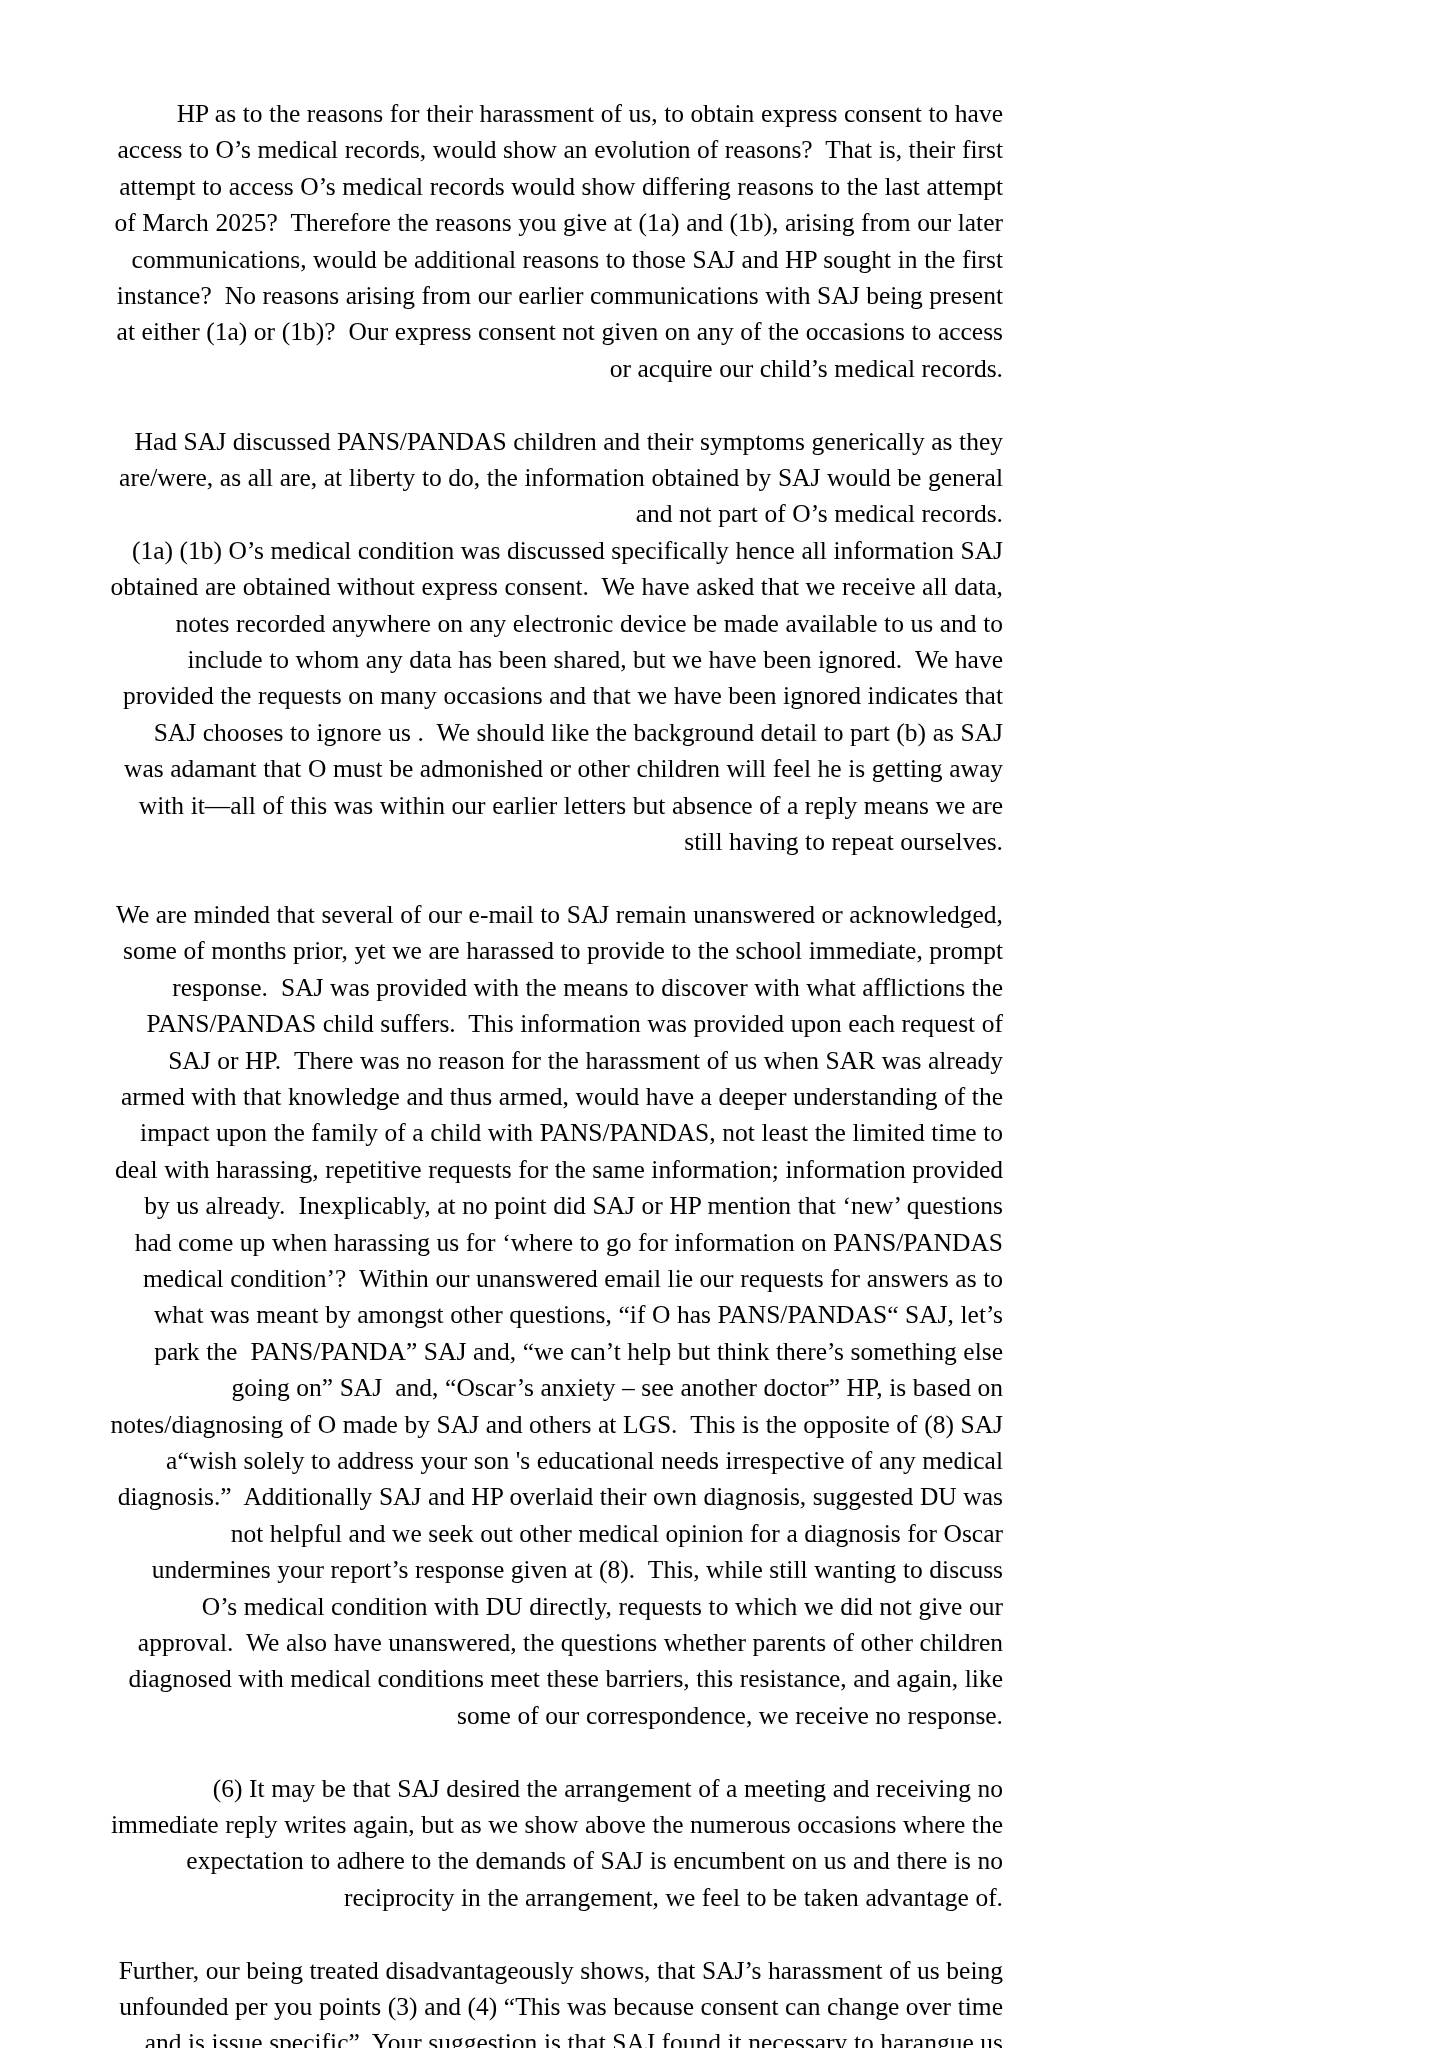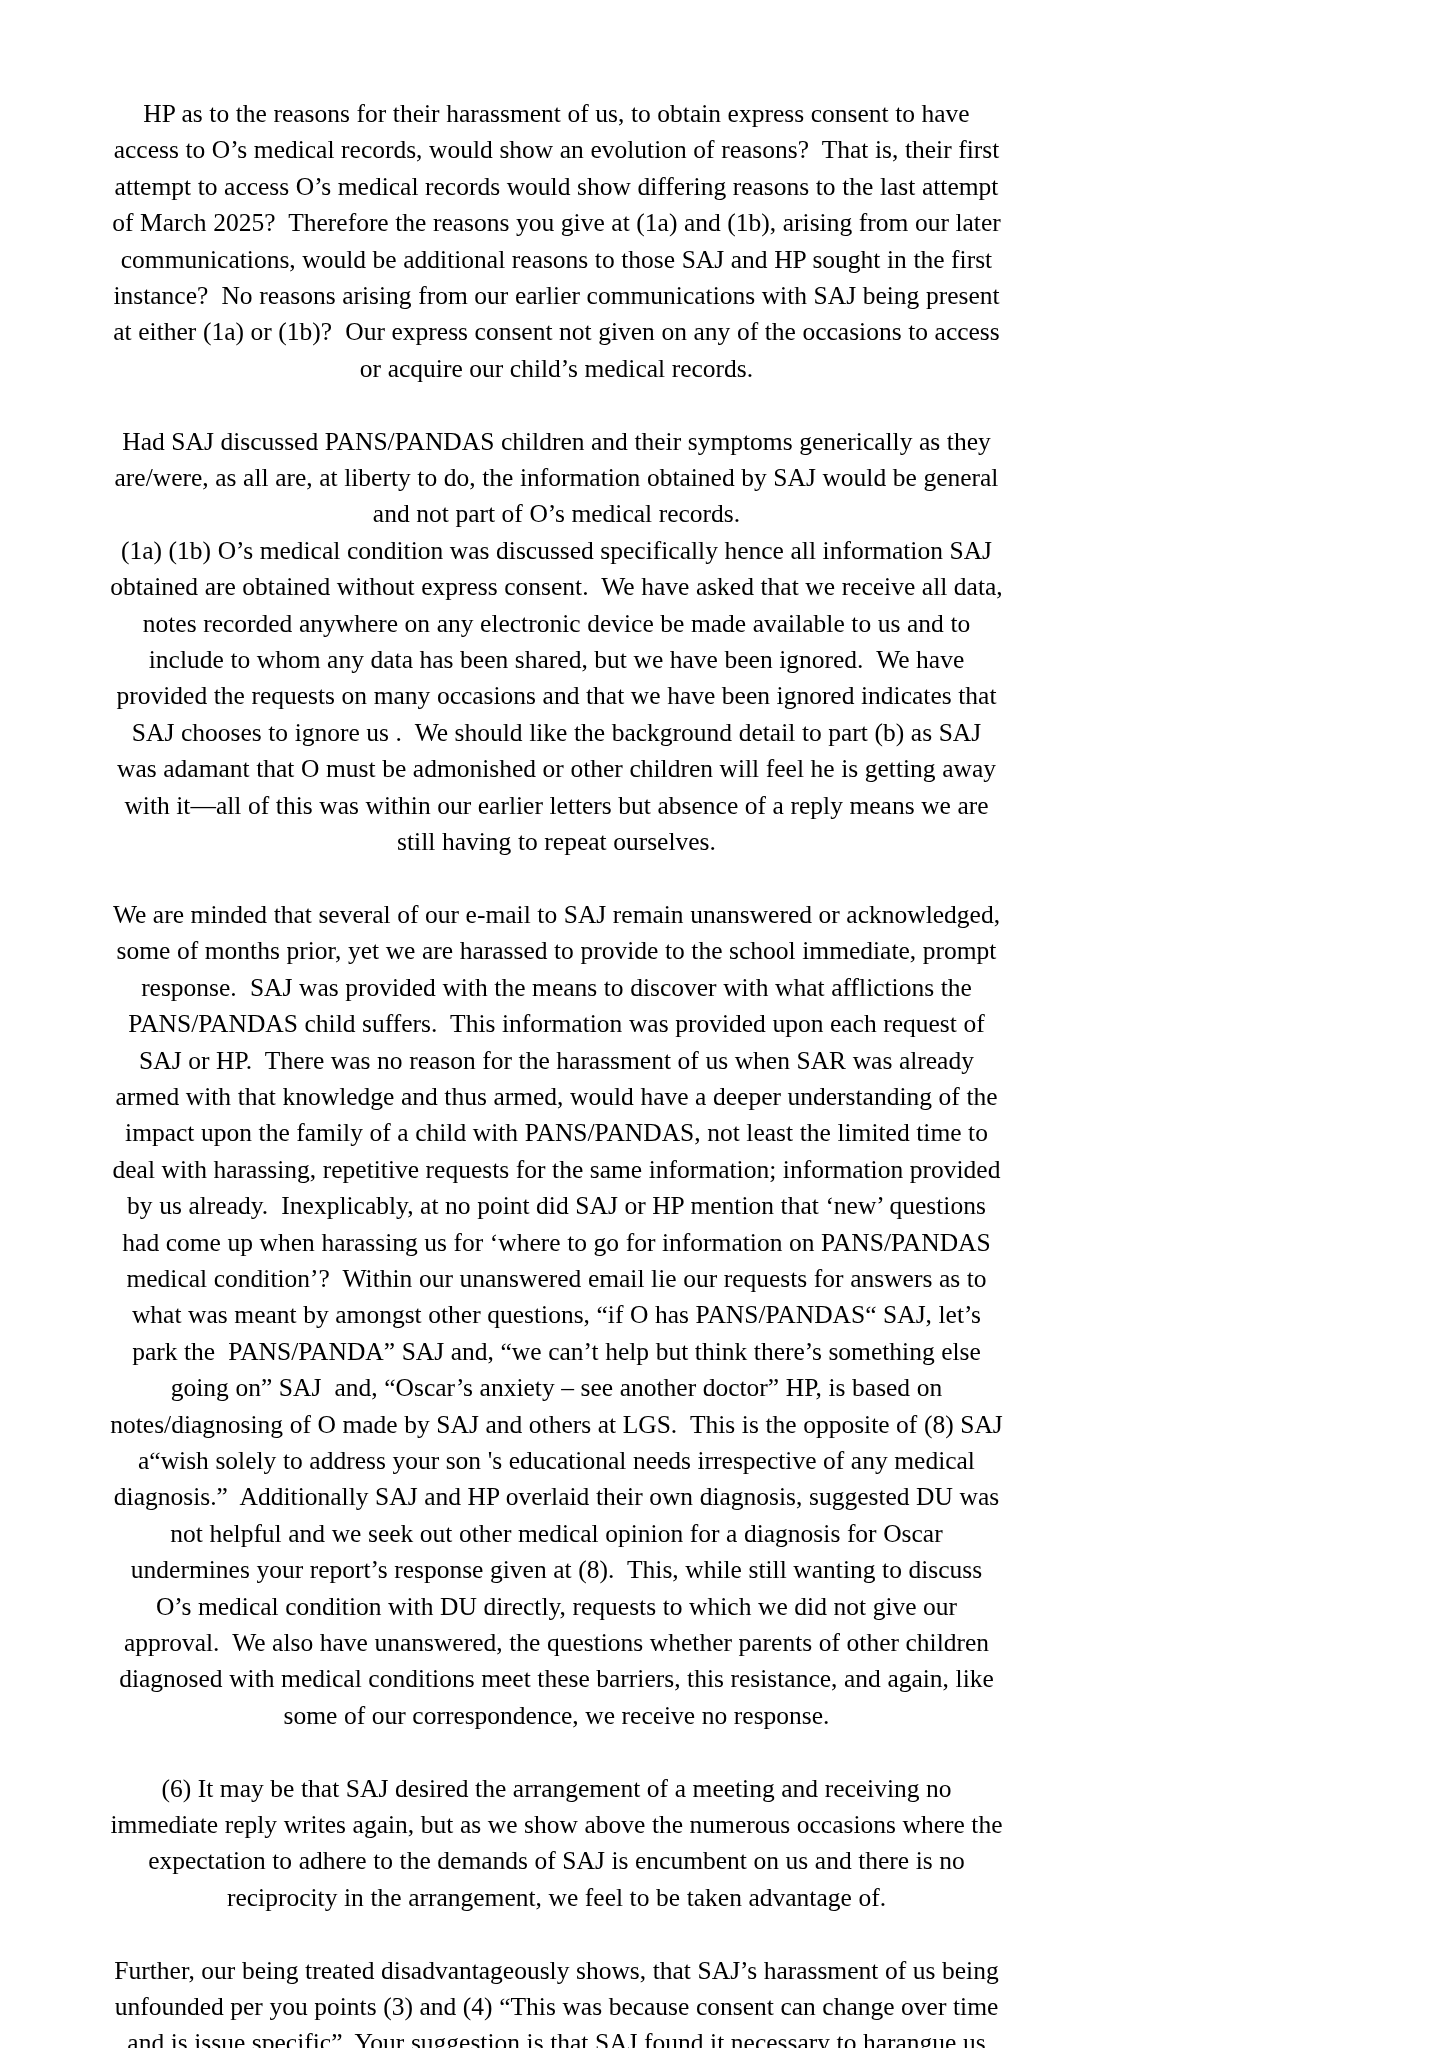--- a/index.html
+++ b/index.html
@@ -22,21 +22,21 @@
   .text-column {
     position: absolute;
     left: 110px;
     top: 96px;
     width: 893px;
   }
   p.para {
     margin: 0 0 0 0;
     font-size: 25.5px;
     line-height: 36.4px;
-    text-align: center;
+    text-align: right;
     white-space: pre-wrap;
     word-spacing: 0.2px;
     letter-spacing: 0.0px;
   }
   .gap {
     height: 36.4px;
   }
 </style>
 </head>
 <body>

